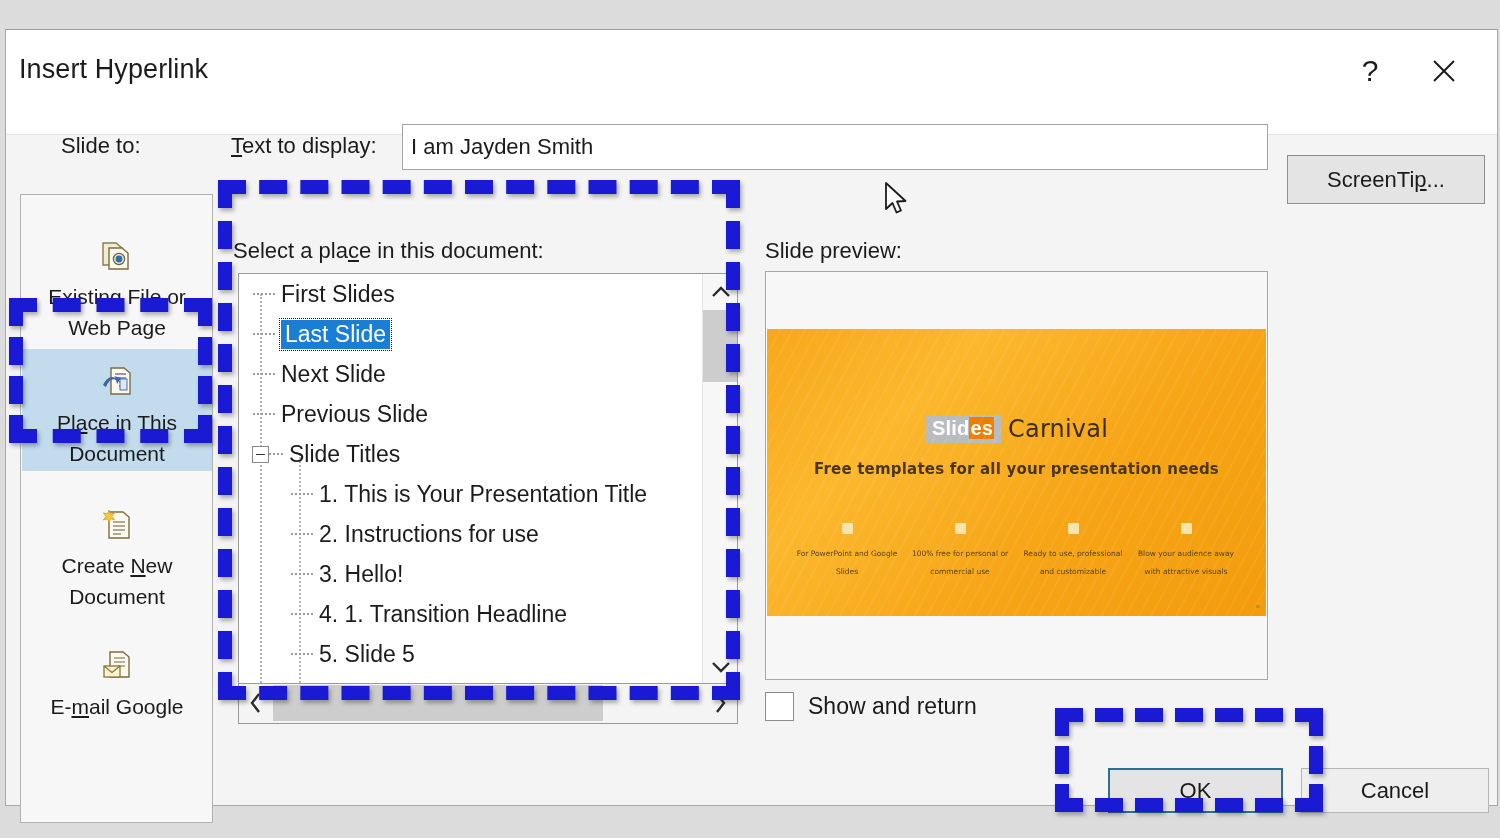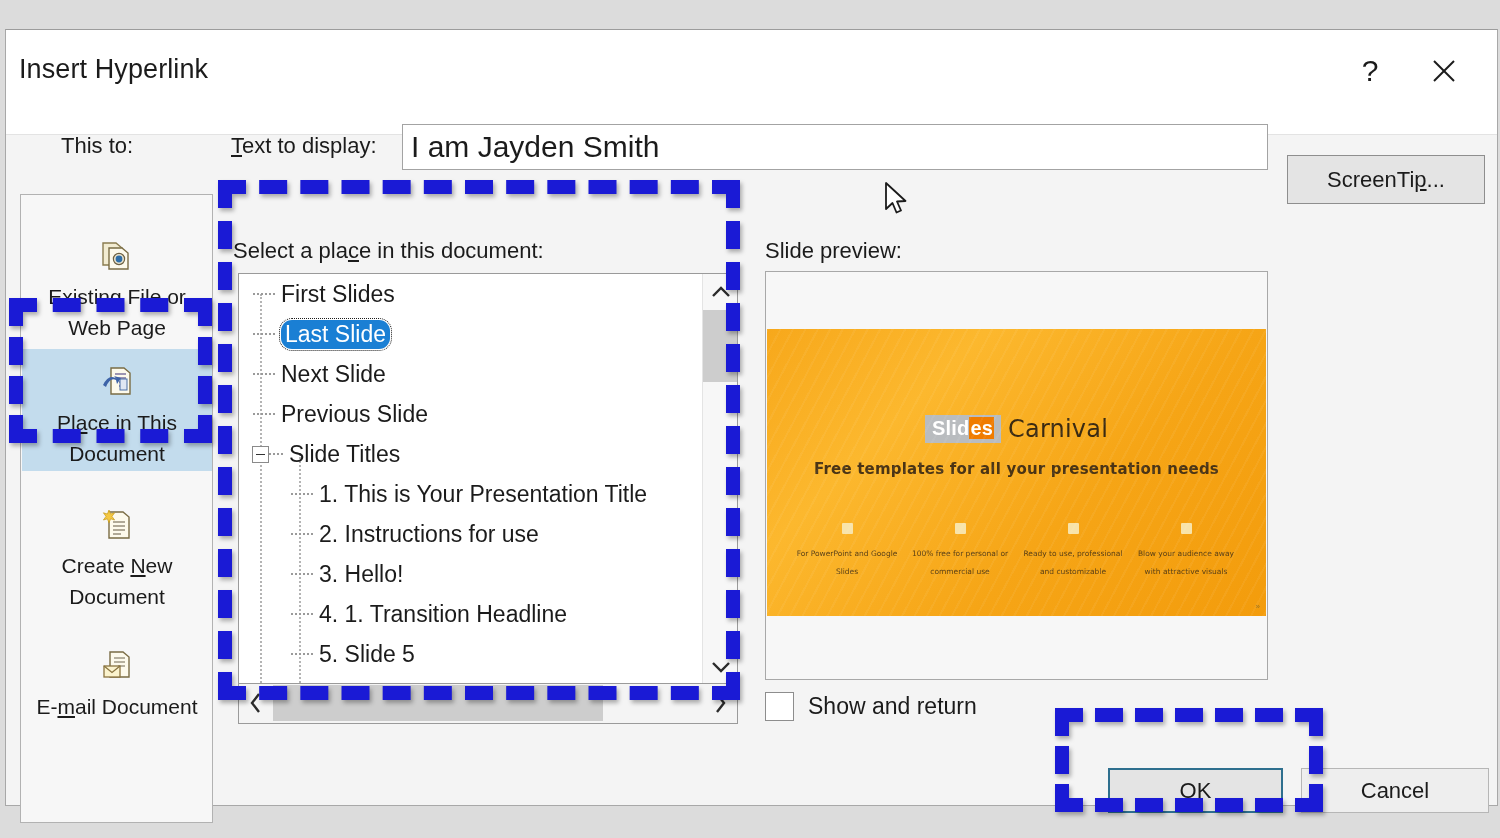--- a/index.html
+++ b/index.html
@@ -61,21 +61,21 @@
   #ttd-label {
     position: absolute; left: 225px; top: 22px;
     font-size: 22px; color: #1b1b1b; white-space: nowrap;
   }
   #ttd-input {
     position: absolute; left: 396px; top: 13px;
     width: 866px; height: 46px;
     background: #ffffff;
     border: 1px solid #a3a3a3;
     font-family: "Liberation Sans", sans-serif;
-    font-size: 30px; color: #1b1b1b;
+    font-size: 22px; color: #1b1b1b;
     padding: 0 8px;
     line-height: 44px;
     outline: none;
   }
   #screentip-btn {
     position: absolute; left: 1281px; top: 44px;
     width: 198px; height: 49px;
     background: #e4e4e4;
     border: 1px solid #8e8e8e;
     font-family: "Liberation Sans", sans-serif;
@@ -132,21 +132,20 @@
   }
   .tree-row .tick {
     display: inline-block; width: 22px; border-top: 2px dotted #9a9a9a;
     margin-right: 6px; margin-left: 14px;
   }
   .tree-row.lvl2 .tick { margin-left: 52px; }
   .tree-row.sel .label {
     background: #1a7fd4; color: #ffffff;
     outline: 1px dotted #1b1b1b; outline-offset: 1px;
     padding: 1px 4px;
-    border-radius: 11px;
   }
   .expander {
     position: absolute; left: 13px; width: 17px; height: 17px;
     border: 1px solid #8a8a8a; background: #fff;
     display: flex; align-items: center; justify-content: center;
   }
   .expander::before {
     content: ""; width: 9px; height: 1px; background: #333;
   }
   .vline {
@@ -321,21 +320,21 @@
     </div>
     <div class="titlebtn" id="close-btn">
       <svg width="30" height="30" viewBox="0 0 30 30">
         <line x1="5" y1="5" x2="25" y2="25" stroke="#1b1b1b" stroke-width="2"></line>
         <line x1="25" y1="5" x2="5" y2="25" stroke="#1b1b1b" stroke-width="2"></line>
       </svg>
     </div>
   </div>
 
   <div id="toprow">
-    <div id="linkto-label">This to:</div>
+    <div id="linkto-label">Slide to:</div>
 
     <div id="ttd-label" class="nowrap"><u>T</u><span>ext to display:</span></div>
 
     <input id="ttd-input" type="text" value="I am Jayden Smith" style="">
 
     <div id="screentip-btn" class="nowrap">
         <span>ScreenTi</span>
         <u>p</u>
         <span>...</span>
       </div>
@@ -394,21 +393,21 @@
           <path d="M10 3 h13 l6 5 v20 h-19 z" fill="#fdfaec" stroke="#7a6c44" stroke-width="1.4"></path>
           <g stroke="#7d7460" stroke-width="1.1">
             <line x1="14" y1="9" x2="25" y2="9"></line>
               <line x1="14" y1="13" x2="25" y2="13"></line>
             <line x1="18" y1="17" x2="25" y2="17"></line>
           </g>
           <rect x="4" y="17" width="16" height="11" fill="#fbf3cd" stroke="#8a7440" stroke-width="1.3"></rect>
           <path d="M4 17 l8 6.5 8 -6.5" fill="none" stroke="#8a7440" stroke-width="1.3"></path>
         </svg>
       </span>
-      <span class="side-label"><span>E-</span><u>m</u><span>ail Document</span></span>
+      <span class="side-label"><span>E-</span><u>m</u><span>ail Google</span></span>
     </div>
   </div>
 
   <div id="center-label" class="nowrap"><span>Select a pla</span><u>c</u><span>e in this document:</span></div>
 
   <div id="tree-box">
     <div id="tree-inner">
       <div class="vline"></div>
       <div class="vline2"></div>
 

